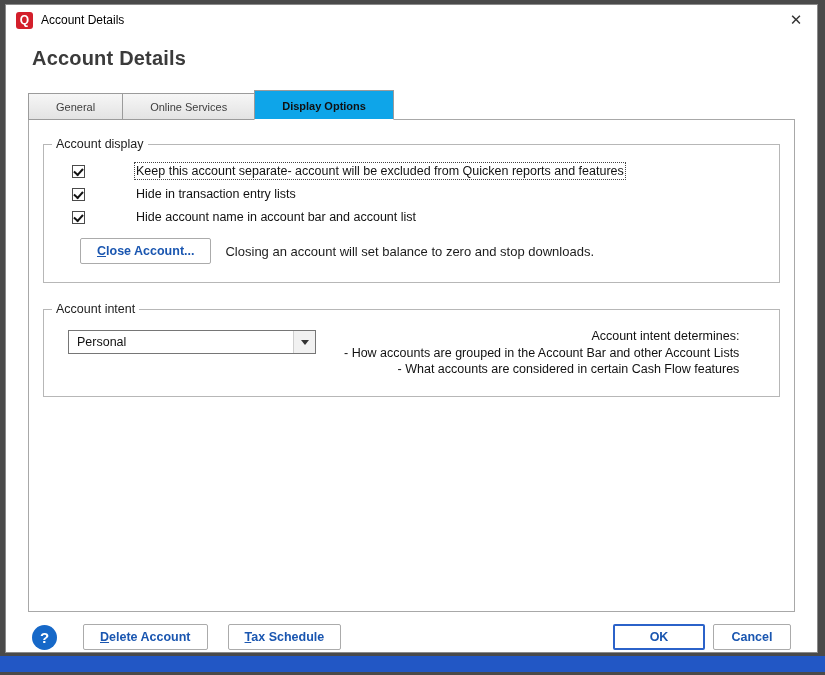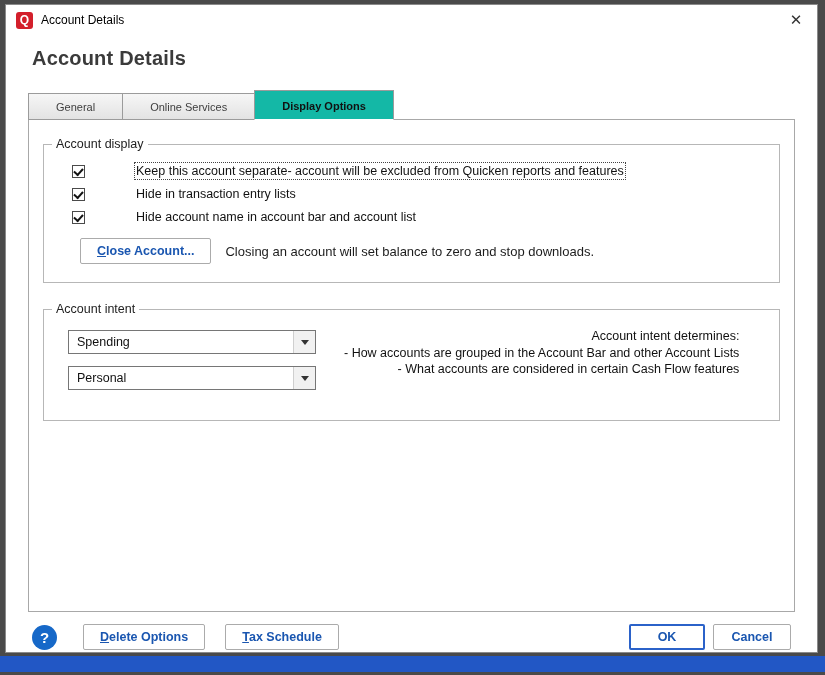--- a/index.html
+++ b/index.html
@@ -30,21 +30,21 @@
   .heading{margin:12px 0 0 26px;font-size:20px;font-weight:bold;color:#3b3b3b;letter-spacing:.2px;}
 
   
   .tabs{display:flex;margin:20px 22px -1px 22px;position:relative;z-index:2;align-items:flex-end;}
   .tab{
     padding:7px 27px 6px;font-size:11px;color:#3e3e3e;
     background:linear-gradient(#f6f6f6,#e3e3e3);
     border:1px solid #9b9b9b;margin-right:-1px;cursor:default;
   }
   .tab.active{
-    background:#14b8a6;font-weight:bold;color:#111;
+    background:#0ea5e9;font-weight:bold;color:#111;
     border-bottom:1px solid #fff;padding-top:9px;padding-bottom:7px;
   }
 
   
   .panel{
     margin:0 22px;border:1px solid #a8a8a8;height:493px;background:#fff;
     position:relative;z-index:1;padding:0 14px;box-sizing:border-box;
   }
 
   
@@ -94,21 +94,21 @@
   .dd::after{content:"";border-left:4px solid transparent;border-right:4px solid transparent;border-top:5px solid #333;}
   .desc{font-size:12.5px;color:#111;max-width:445px;line-height:1.32;margin-left:8px;margin-top:2px;}
 
   
   .footer{display:flex;align-items:center;margin:12px 26px 0;}
   .help{
     width:25px;height:25px;border-radius:50%;background:#1668c8;color:#fff;font-weight:bold;
     font-size:15px;display:flex;align-items:center;justify-content:center;margin-right:16px;flex:none;
   }
   .btn.mid{margin-right:10px;}
-  .btn.ok{margin-left:auto;width:76px;border:2px solid #2b62c9;}
+  .btn.ok{margin-left:auto;width:92px;border:2px solid #2b62c9;}
   .btn.cancel{margin-left:8px;width:78px;}
 </style>
 </head>
 <body>
 
 <div class="dialog">
 
   <div class="titlebar">
     <span class="qlogo">Q</span>
     <span class="wtitle">Account Details</span>
@@ -145,41 +145,37 @@
         <button class="btn"><span class="u">C</span><span>lose Account...</span></button>
         <span class="note">Closing an account will set balance to zero and stop downloads.</span>
       </div>
     </div>
 
     <div class="group intent">
       <span class="legend">Account intent</span>
       <div class="intent-cols">
         <div class="selects">
           <div class="select">
-            <span>Spending</span>
-            <span class="dd"></span>
-          </div>
-          <div class="select">
             <span>Personal</span>
             <span class="dd"></span>
           </div>
         </div>
         <div class="desc">
           <div>Account intent determines:</div>
           <div>- How accounts are grouped in the Account Bar and other Account Lists</div>
           <div>- What accounts are considered in certain Cash Flow features</div>
         </div>
       </div>
     </div>
 
   </div>
 
   <div class="footer">
     <span class="help">?</span>
-    <button class="btn mid"><span class="u">D</span><span>elete Options</span></button>
+    <button class="btn mid"><span class="u">D</span><span>elete Account</span></button>
     <button class="btn mid"><span class="u">T</span><span>ax Schedule</span></button>
     <button class="btn ok">OK</button>
     <button class="btn cancel">Cancel</button>
   </div>
 
 </div>
 
 <div class="bottom-strip"></div>
 
 </body></html>

